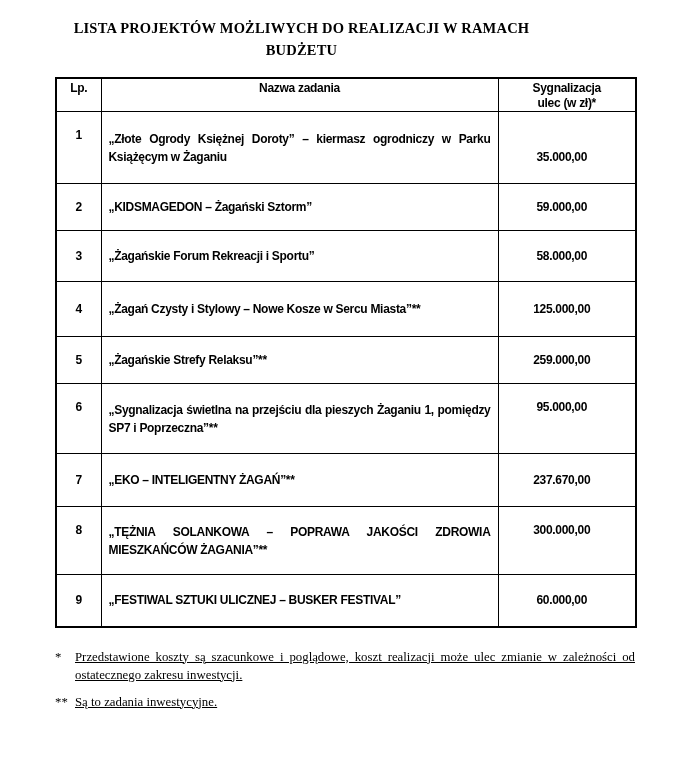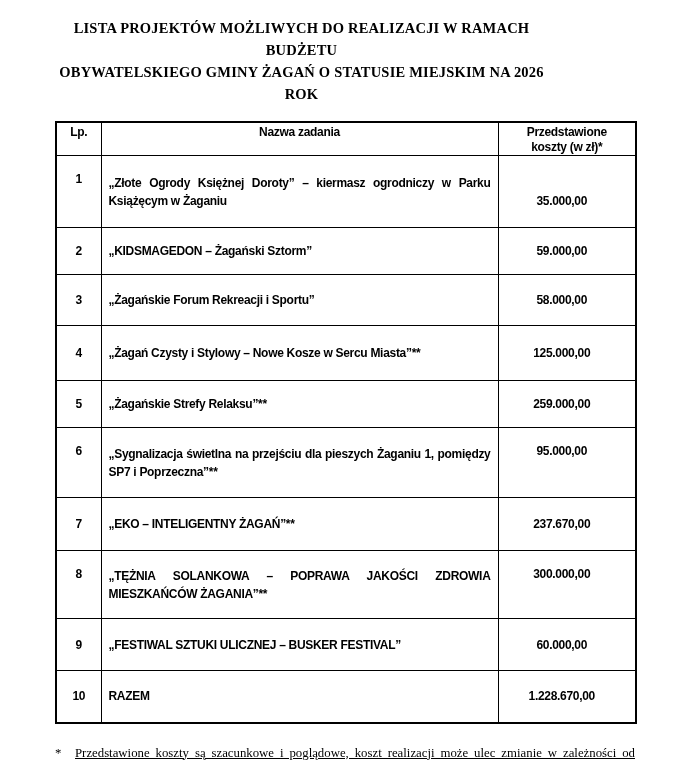--- a/index.html
+++ b/index.html
@@ -99,36 +99,35 @@
   .footnote .ftext { flex: 1; text-align: justify; text-decoration: underline; }
   .footnote.fn2 { margin-top: 9px; }
 </style>
 </head>
 <body>
 
 <div class="page">
 
   <div class="title">
     <div>LISTA PROJEKTÓW MOŻLIWYCH DO REALIZACJI W RAMACH BUDŻETU</div>
-    <div>OBYWATELSKIEGO GMINY ŻAGAŃ O STATUSIE MIEJSKIM NA 2026 ROK</div>
   </div>
 
   <table class="projects">
     <colgroup>
       <col style="width:45px">
       <col style="width:397px">
       <col style="width:138px">
     </colgroup>
     <thead>
       <tr>
         <th>Lp.</th>
         <th>Nazwa zadania</th>
         <th>
-          <div>Przedstawione</div>
-          <div>koszty (w zł)*</div>
+          <div>Sygnalizacja</div>
+          <div>ulec (w zł)*</div>
         </th>
       </tr>
     </thead>
     <tbody>
       <tr>
         <td class="lp v-top">1</td>
         <td class="name">„Złote Ogrody Księżnej Doroty” – kiermasz ogrodniczy w Parku Książęcym w Żaganiu</td>
         <td class="cost amt-low">35.000,00</td>
       </tr>
       <tr>
@@ -164,25 +163,20 @@
       <tr>
         <td class="lp v-top">8</td>
         <td class="name">„TĘŻNIA SOLANKOWA – POPRAWA JAKOŚCI ZDROWIA MIESZKAŃCÓW ŻAGANIA”**</td>
         <td class="cost v-top">300.000,00</td>
       </tr>
       <tr>
         <td class="lp">9</td>
         <td class="name">„FESTIWAL SZTUKI ULICZNEJ – BUSKER FESTIVAL”</td>
         <td class="cost">60.000,00</td>
       </tr>
-      <tr>
-        <td class="lp">10</td>
-        <td class="name">RAZEM</td>
-        <td class="cost">1.228.670,00</td>
-      </tr>
     </tbody>
   </table>
 
   <div class="footnotes">
     <div class="footnote">
       <span class="marker">*</span>
       <span class="ftext">Przedstawione koszty są szacunkowe i poglądowe, koszt realizacji może ulec zmianie w zależności od ostatecznego zakresu inwestycji.</span>
     </div>
     <div class="footnote fn2">
       <span class="marker">**</span>

